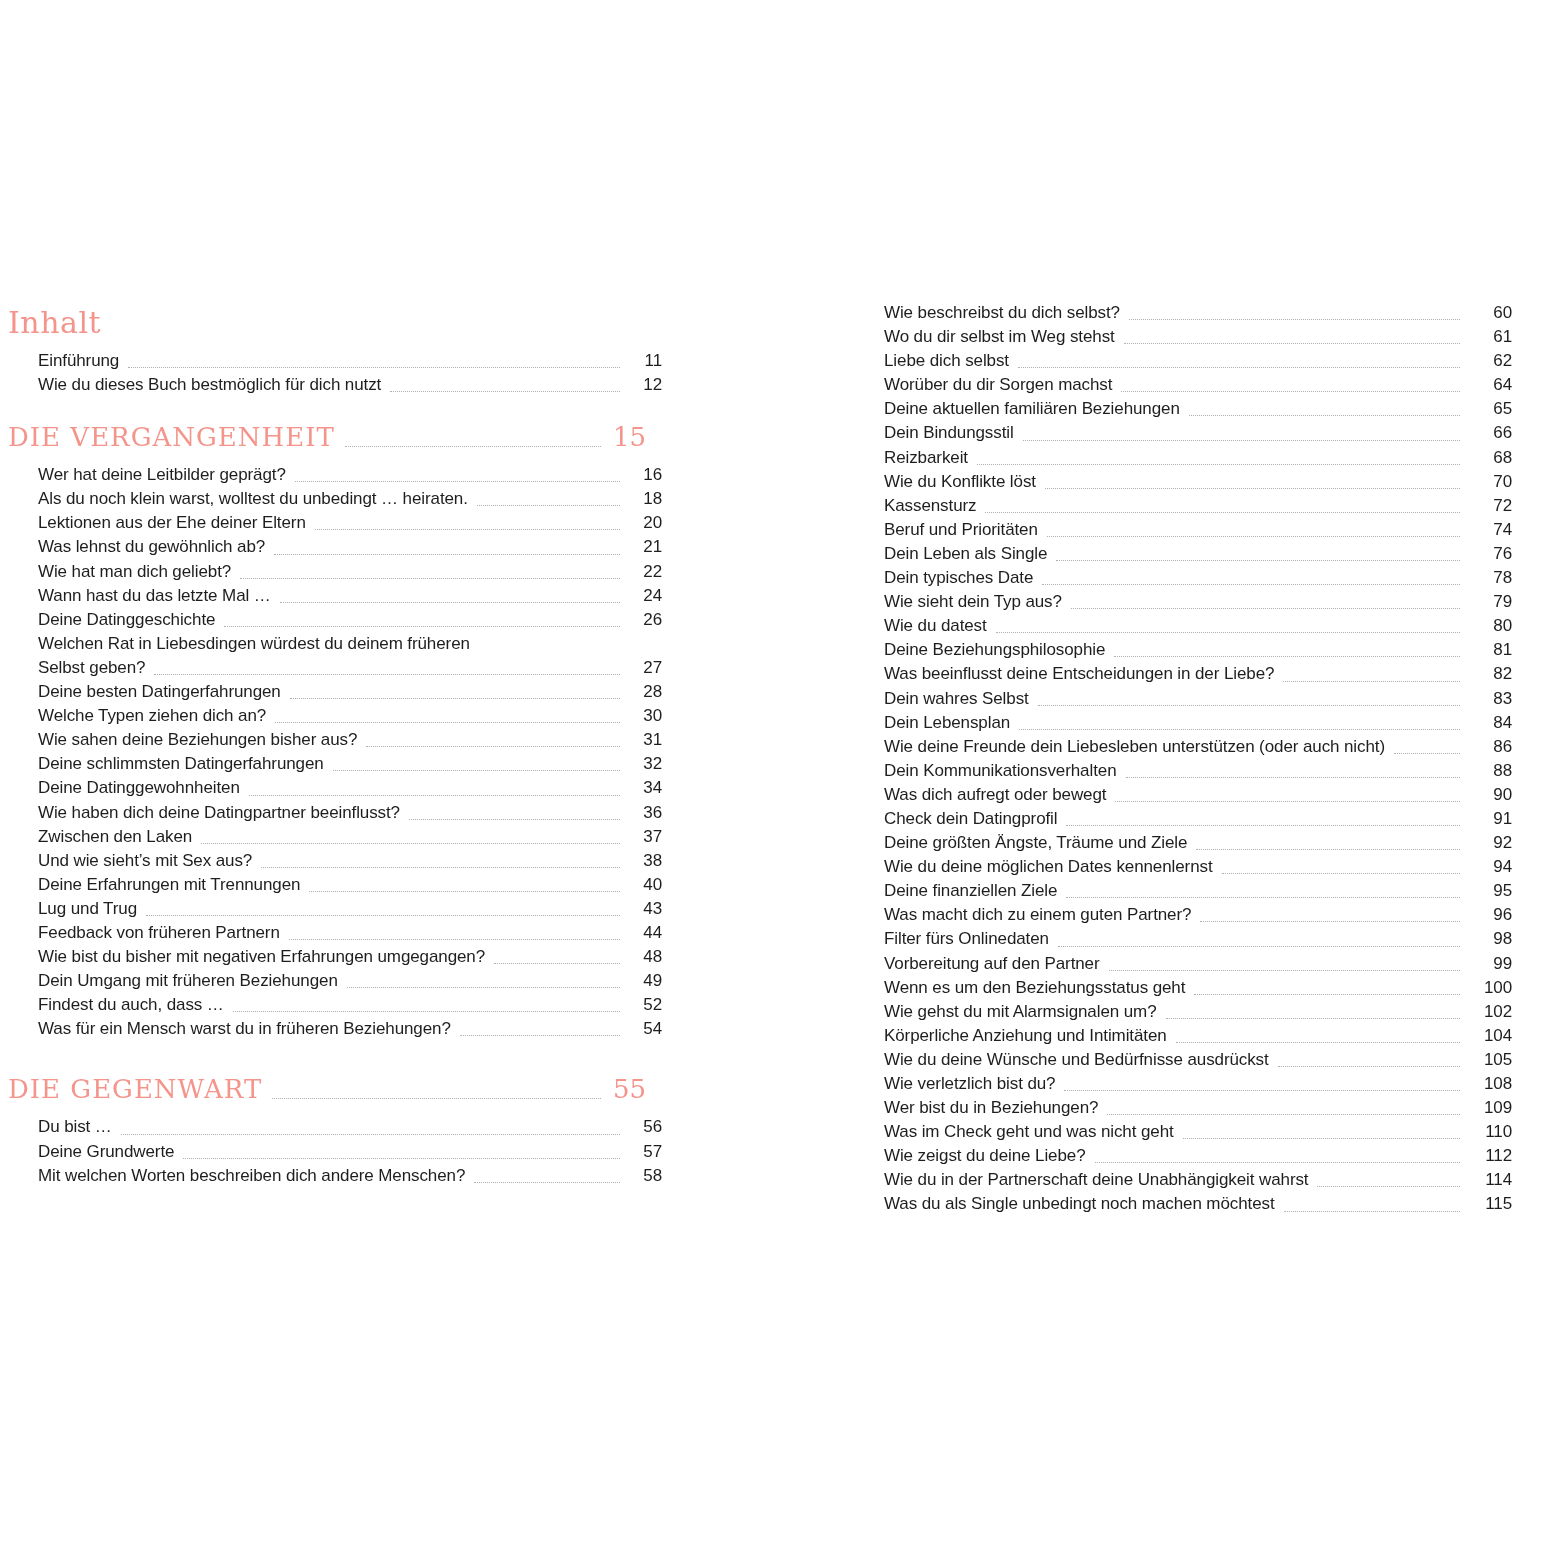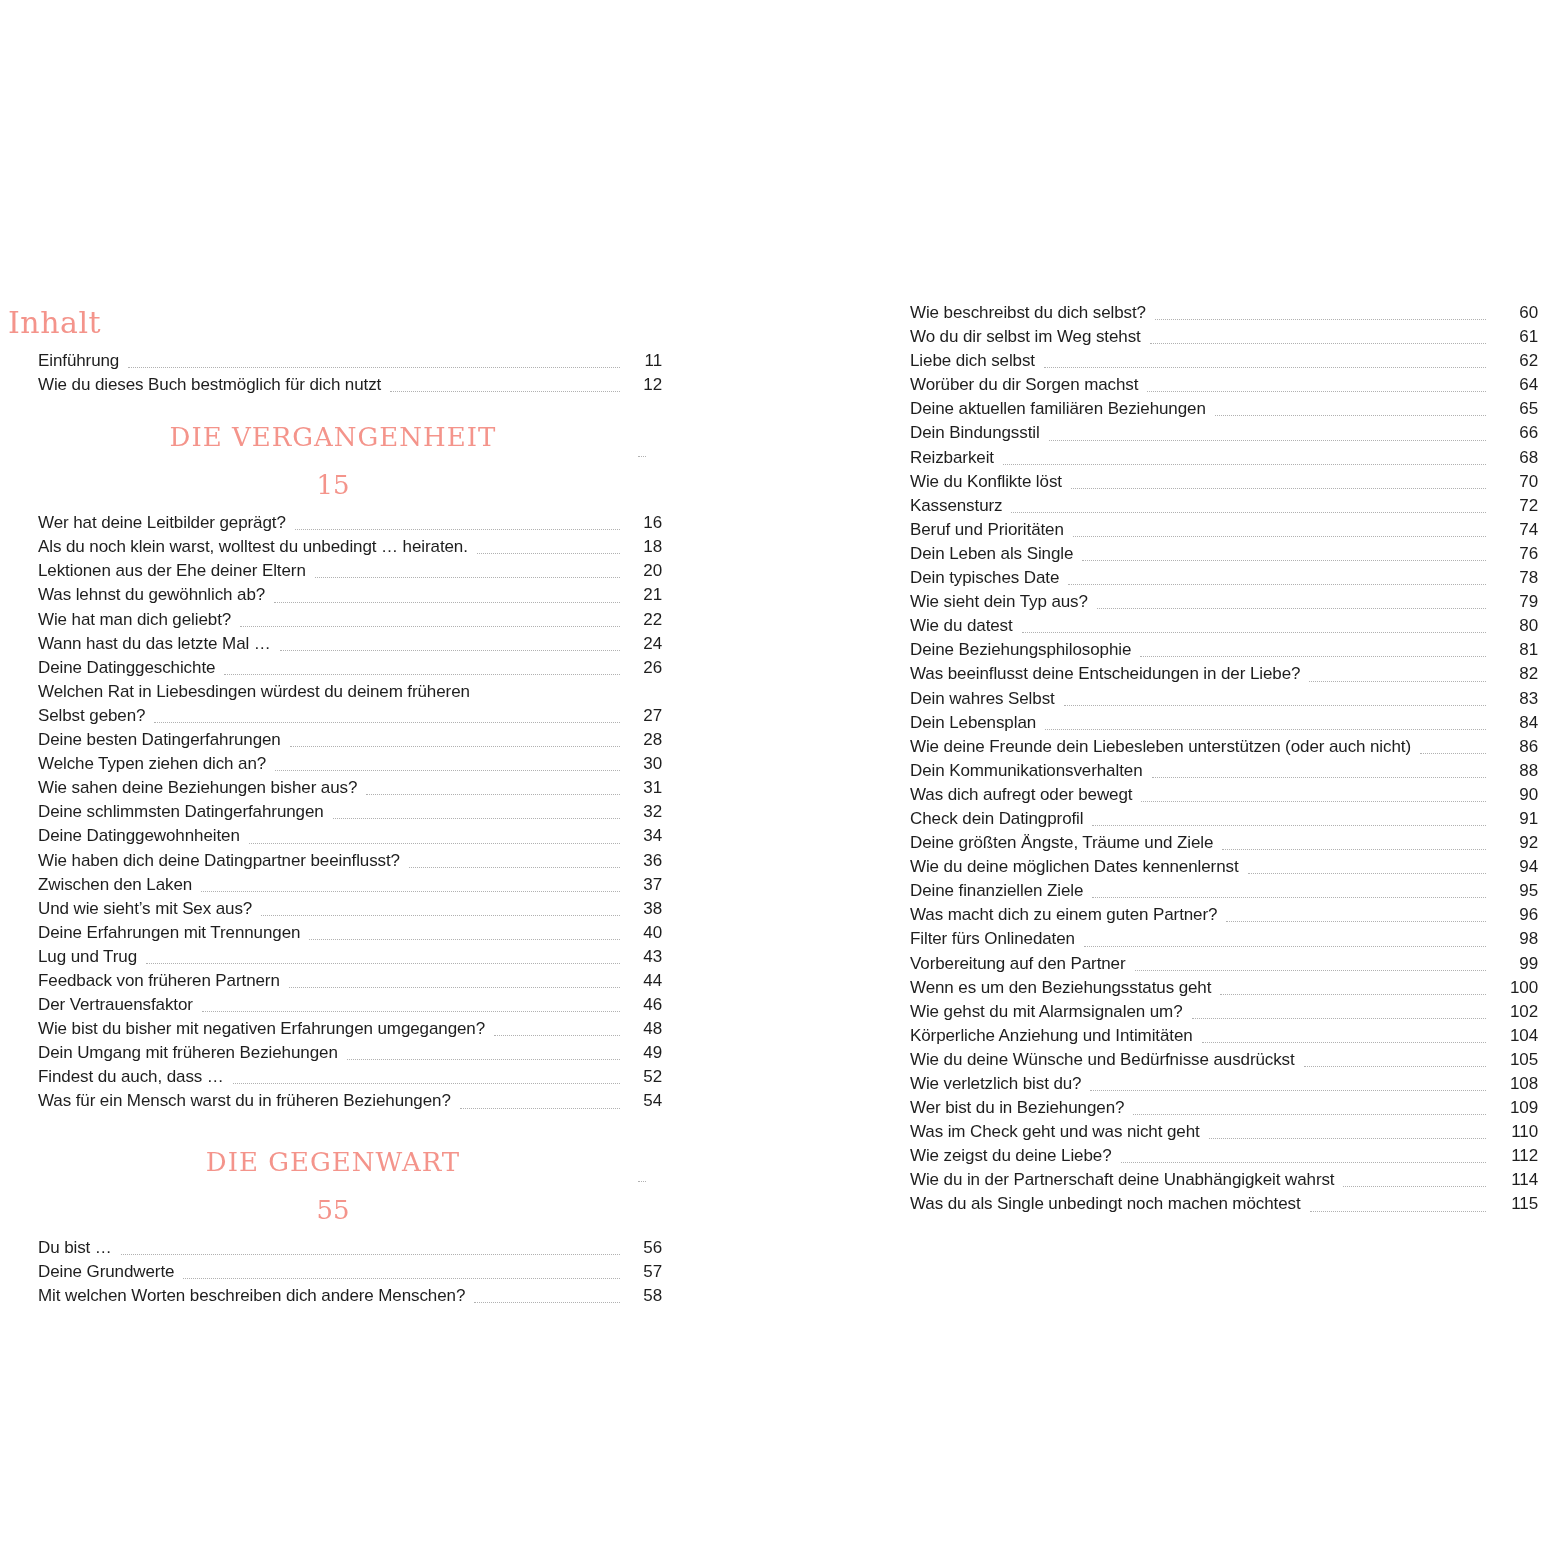--- a/index.html
+++ b/index.html
@@ -16,21 +16,21 @@
     width: 1376px;
     height: 1544px;
     background: #ffffff;
     color: var(--text, #1e1e1e);
     border-radius: 27px;
   }
   .col {
     position: absolute;
   }
   .col.left  { left: 8px;  top: 306px; width: 654px; }
-  .col.right { left: 910px; top: 301px; width: 628px; }
+  .col.right { left: 884px; top: 301px; width: 628px; }
 
   .toc-title {
     font-family: "DejaVu Serif", serif;
     font-size: 30px;
     line-height: 34px;
     font-weight: 400;
     color: var(--accent, #f4948b);
     letter-spacing: 0.5px;
     margin: 0 0 9px 0;
   }
@@ -69,24 +69,23 @@
     white-space: nowrap;
   }
   .col.right .row .page { min-width: 40px; }
   .row.nopage .leader, .row.nopage .page { visibility: hidden; }
 
   .section { margin: 0; }
   .section-1 { margin-top: 21px; }
   .section-2 { margin-top: 29px; }
   .section-head {
     display: flex;
-    align-items: center;
-    margin: 0 4px 7px 0;
+    align-items: flex-end;
+    margin: 0 16px 7px 0;
     line-height: 38px;
-    flex-direction: column;
   }
   .section-head .heading {
     font-family: "DejaVu Serif", serif;
     font-weight: 400;
     font-size: 26px;
     letter-spacing: 1px;
     color: var(--accent, #f4948b);
     white-space: nowrap;
     flex: 0 0 auto;
   }
@@ -252,25 +251,20 @@
             <span class="leader"></span>
             <span class="page">43</span>
           </li>
 
           <li class="row">
             <span class="label">Feedback von früheren Partnern</span>
             <span class="leader"></span>
             <span class="page">44</span>
           </li>
 
-          <li class="row">
-            <span class="label">Der Vertrauensfaktor</span>
-            <span class="leader"></span>
-            <span class="page">46</span>
-          </li>
 
           <li class="row">
             <span class="label">Wie bist du bisher mit negativen Erfahrungen umgegangen?</span>
             <span class="leader"></span>
             <span class="page">48</span>
           </li>
 
           <li class="row">
             <span class="label">Dein Umgang mit früheren Beziehungen</span>
             <span class="leader"></span>

